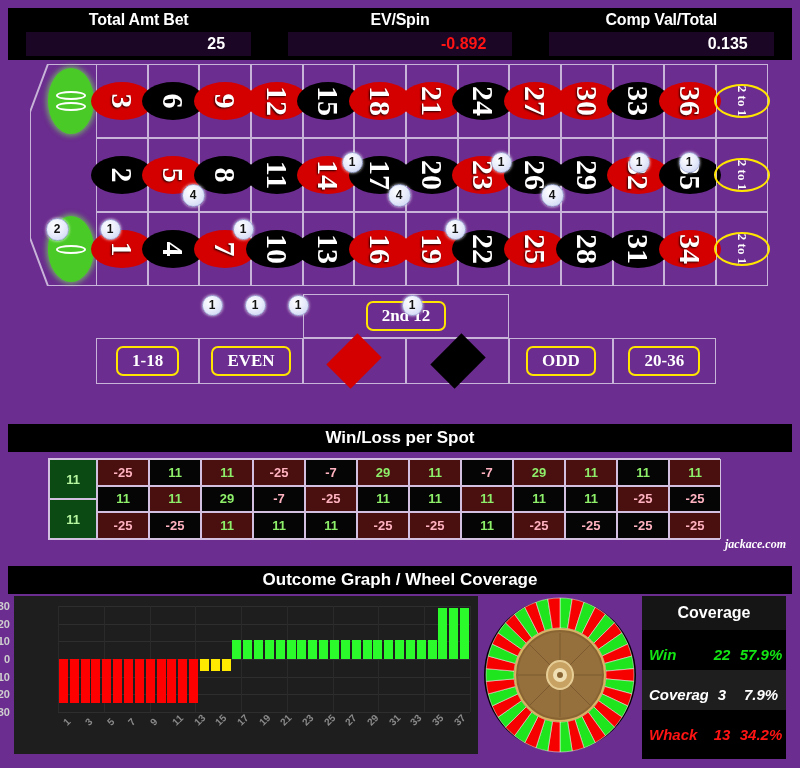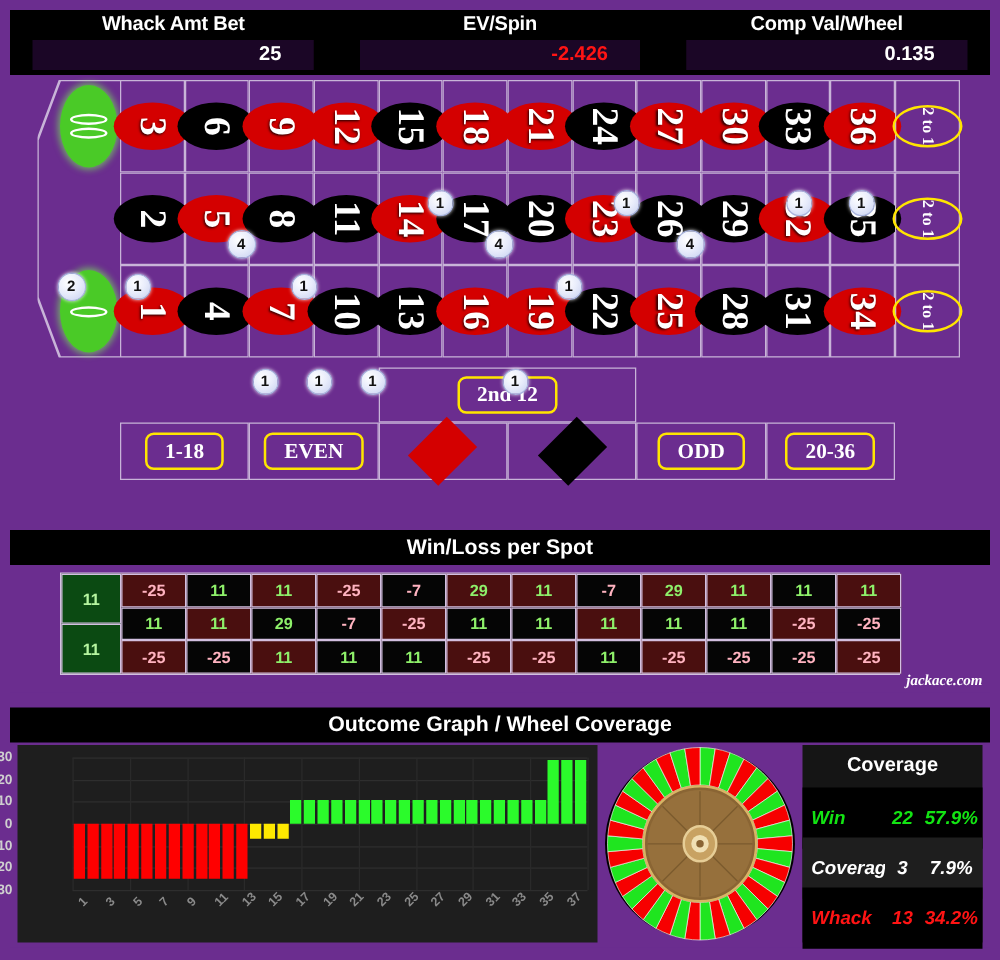--- a/index.html
+++ b/index.html
@@ -162,33 +162,33 @@
   .covrow .cell.alt { background:#1e1e1e; }
   .cwin { color:#13e413; }
   .cjack { color:#fff; }
   .cwhack { color:#ff1414; }
 </style>
 </head>
 <body>
 
 <div class="statbar">
   <div class="statcol">
-    <div class="lbl">Whack Amt Bet</div>
+    <div class="lbl">Total Amt Bet</div>
     <div class="valbox">
       <span class="val">25</span>
     </div>
   </div>
   <div class="statcol">
     <div class="lbl">EV/Spin</div>
     <div class="valbox">
-      <span class="val neg">-2.426</span>
+      <span class="val neg">-0.892</span>
     </div>
   </div>
   <div class="statcol">
-    <div class="lbl">Comp Val/Wheel</div>
+    <div class="lbl">Comp Val/Total</div>
     <div class="valbox">
       <span class="val">0.135</span>
     </div>
   </div>
 </div>
 
 <div class="layout">
 
   <div class="zeroarea">
     <svg class="zerochevron" viewBox="0 0 66 222">

